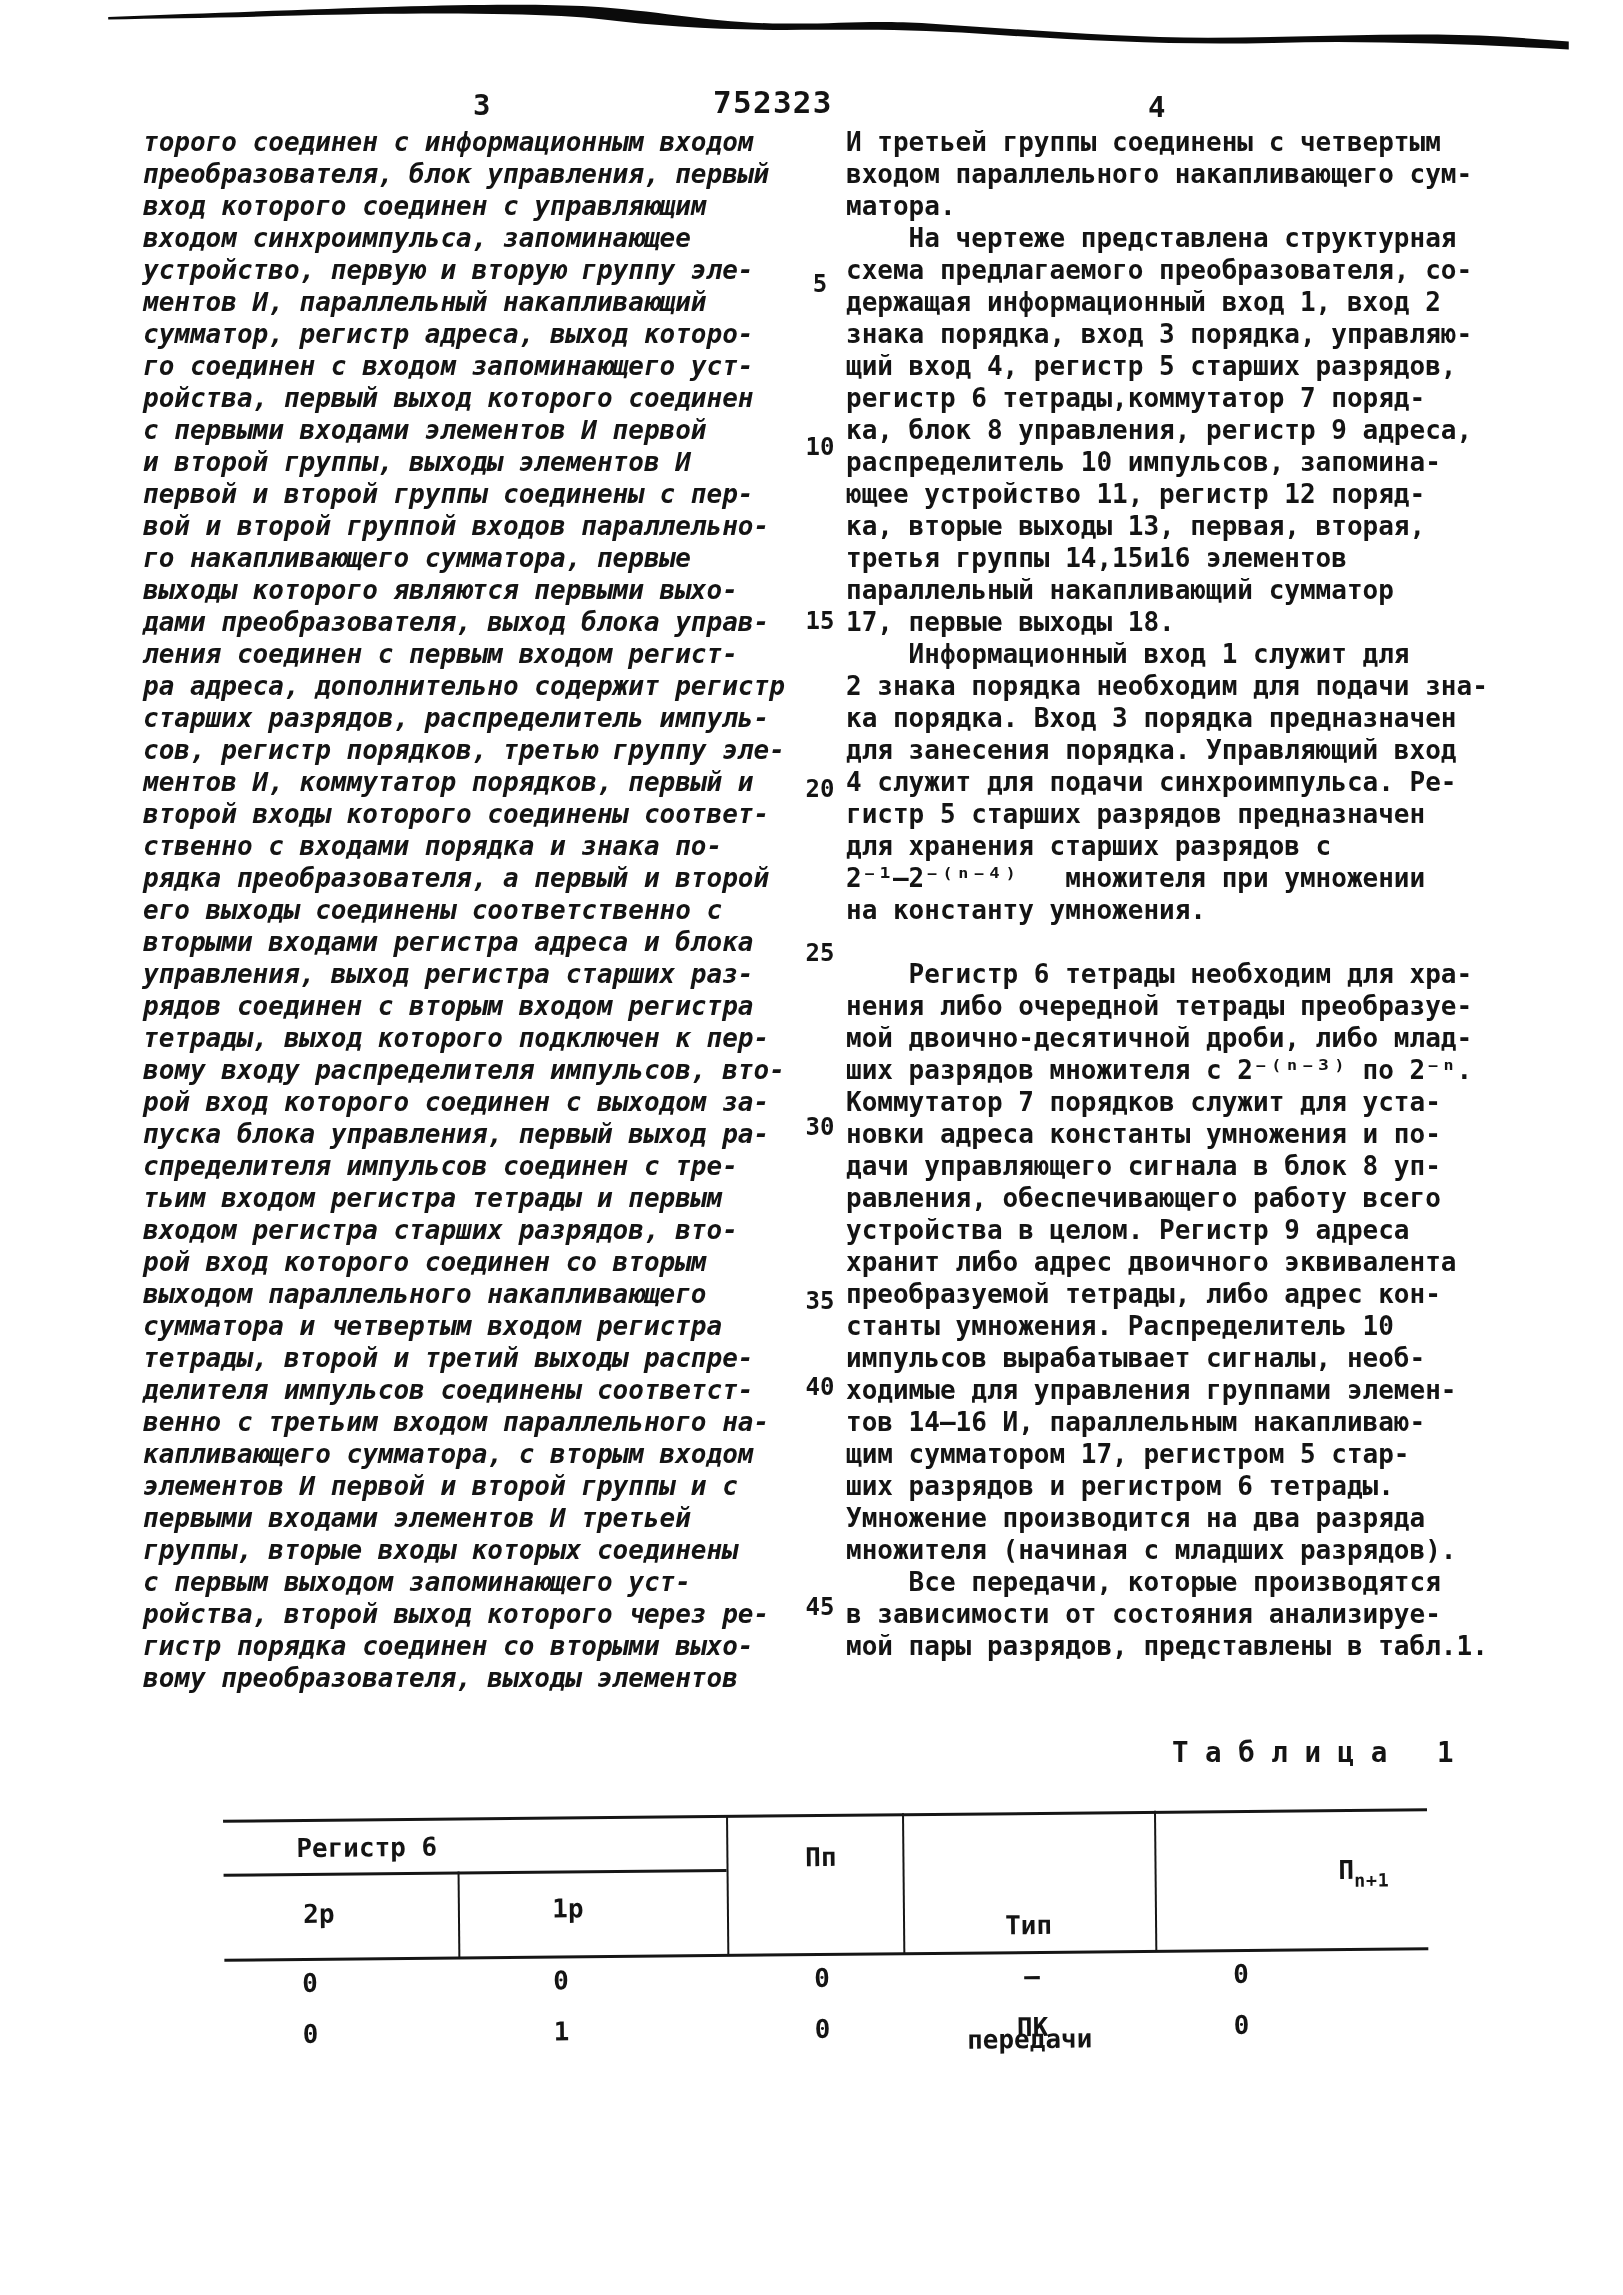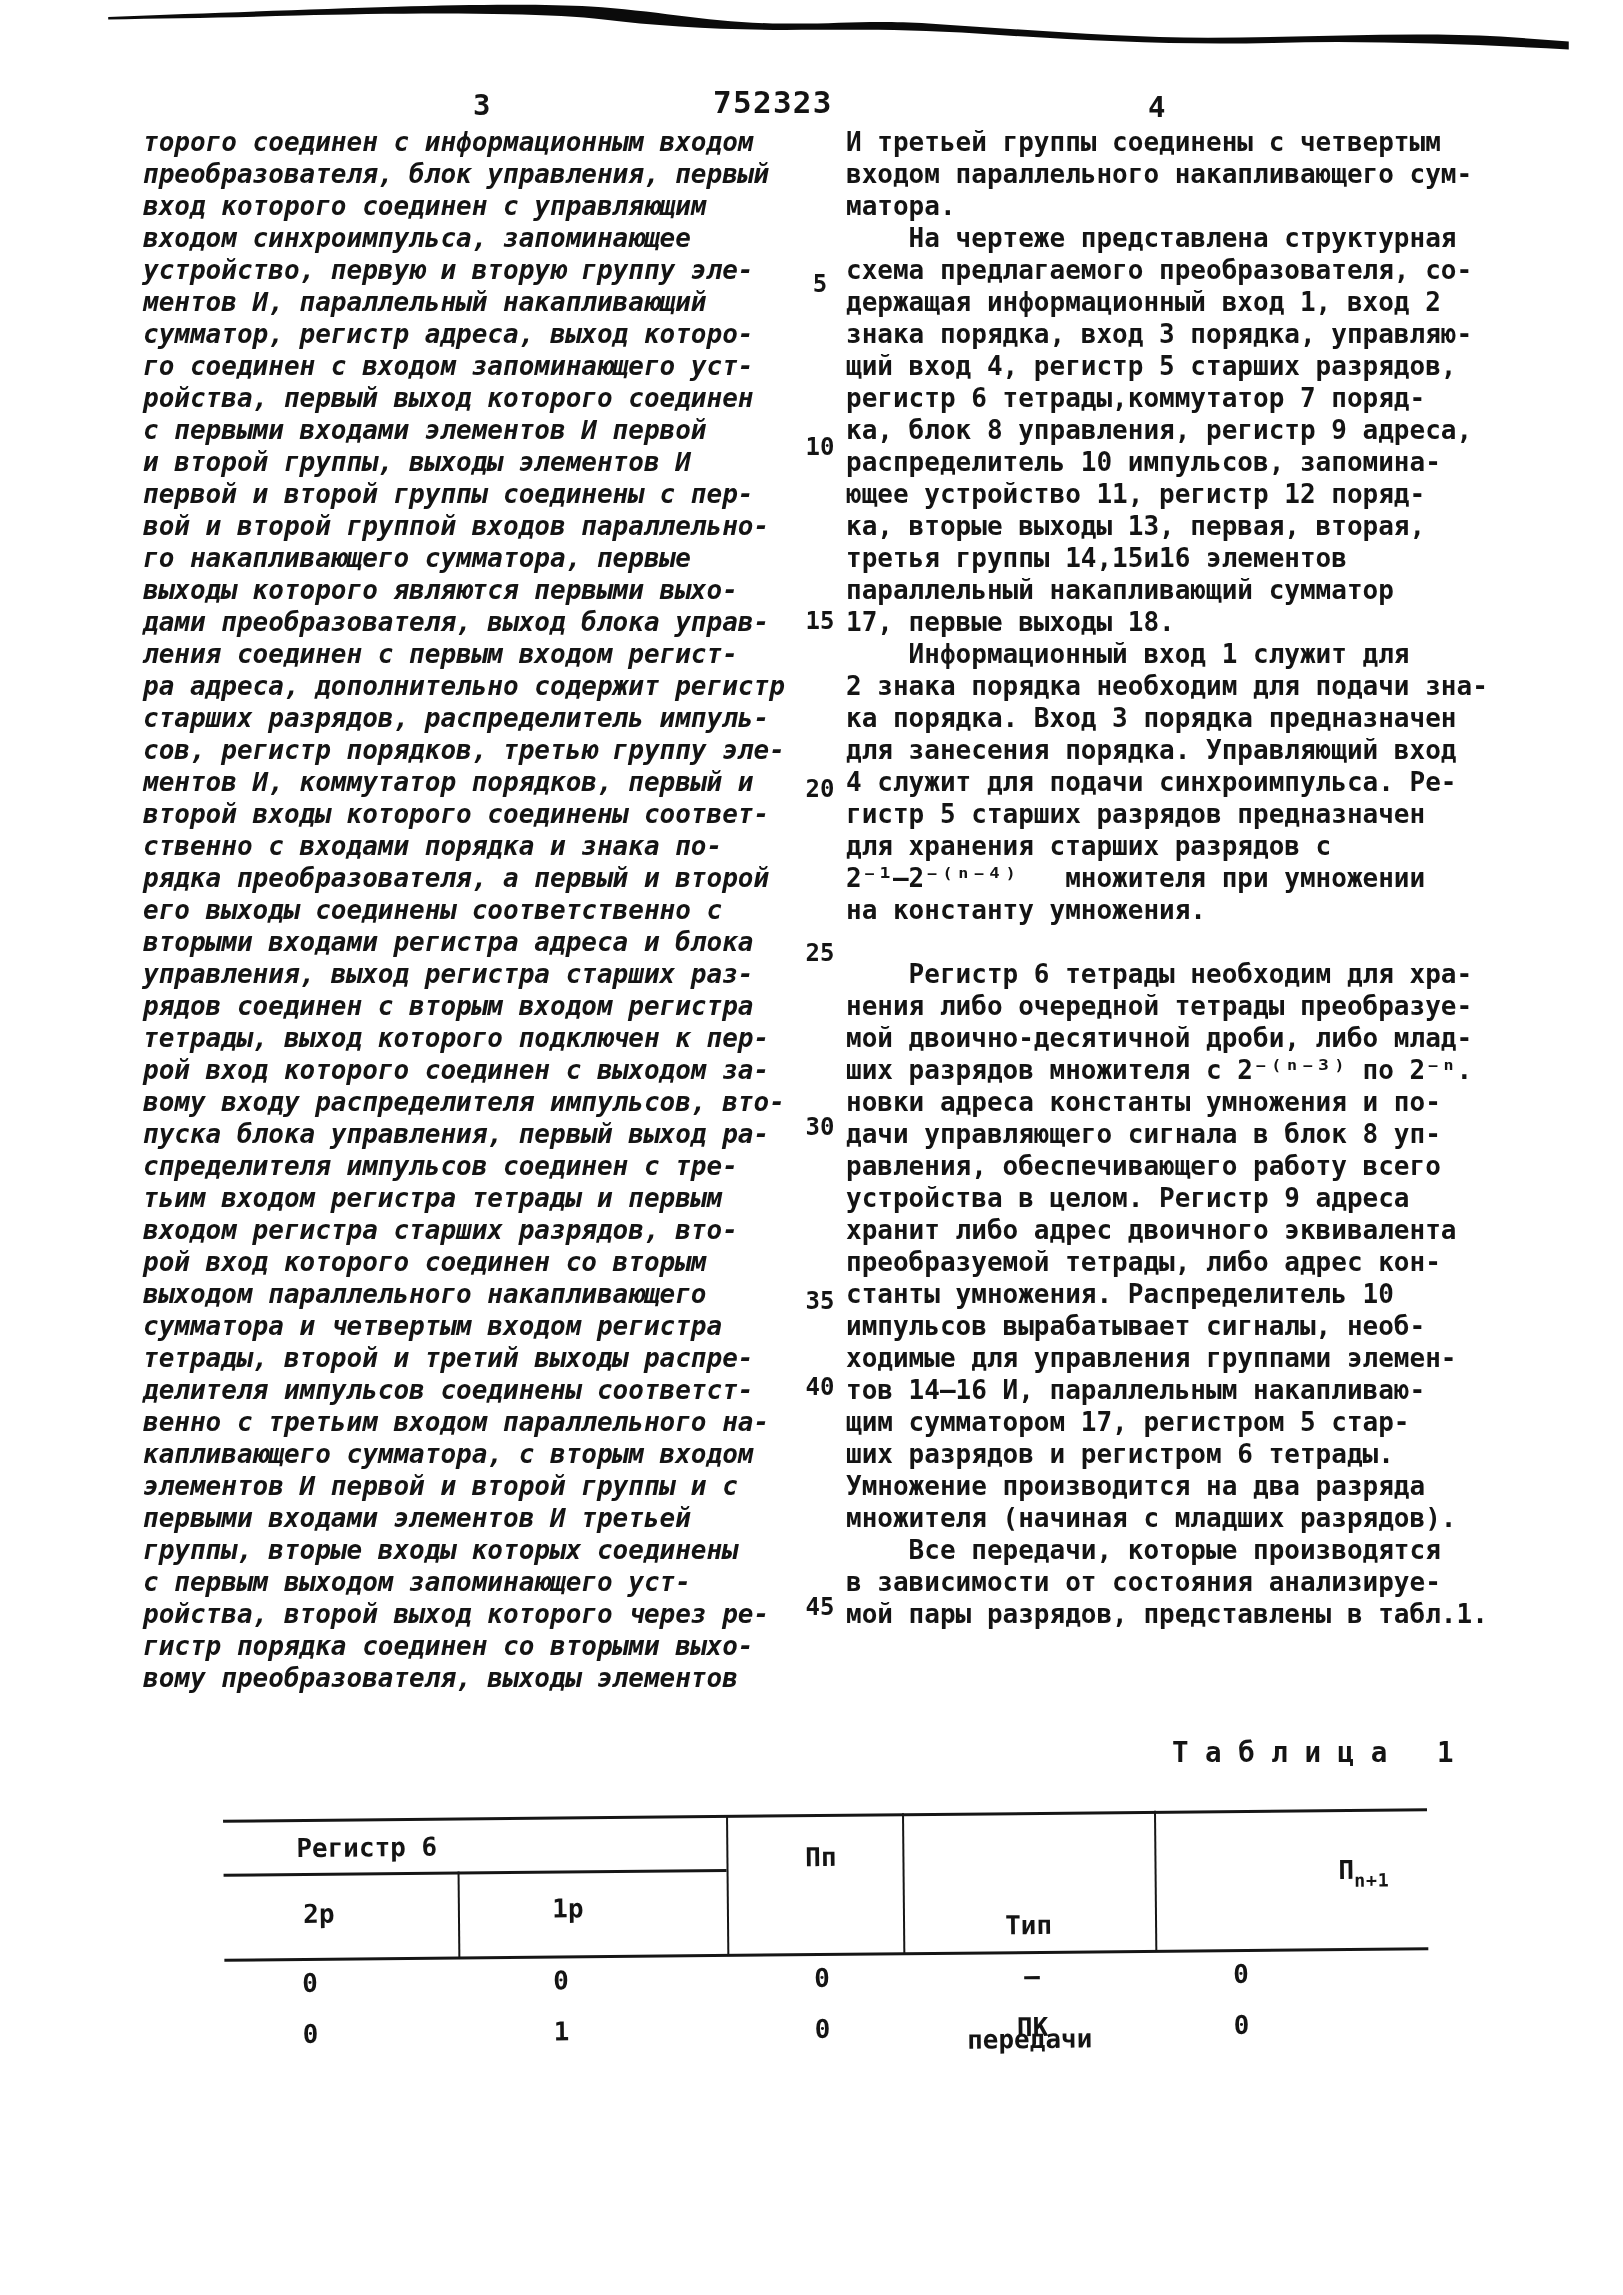--- a/index.html
+++ b/index.html
@@ -107,22 +107,22 @@
       <div class="line">сов, регистр порядков, третью группу эле-</div>
       <div class="line">ментов И, коммутатор порядков, первый и</div>
       <div class="line">второй входы которого соединены соответ-</div>
       <div class="line">ственно с входами порядка и знака по-</div>
       <div class="line">рядка преобразователя, а первый и второй</div>
       <div class="line">его выходы соединены соответственно с</div>
       <div class="line">вторыми входами регистра адреса и блока</div>
       <div class="line">управления, выход регистра старших раз-</div>
       <div class="line">рядов соединен с вторым входом регистра</div>
       <div class="line">тетрады, выход которого подключен к пер-</div>
+      <div class="line">вому входу распределителя импульсов, вто-</div>
       <div class="line">рой вход которого соединен с выходом за-</div>
-      <div class="line">вому входу распределителя импульсов, вто-</div>
       <div class="line">пуска блока управления, первый выход ра-</div>
       <div class="line">спределителя импульсов соединен с тре-</div>
       <div class="line">тьим входом регистра тетрады и первым</div>
       <div class="line">входом регистра старших разрядов, вто-</div>
       <div class="line">рой вход которого соединен со вторым</div>
       <div class="line">выходом параллельного накапливающего</div>
       <div class="line">сумматора и четвертым входом регистра</div>
       <div class="line">тетрады, второй и третий выходы распре-</div>
       <div class="line">делителя импульсов соединены соответст-</div>
       <div class="line">венно с третьим входом параллельного на-</div>
@@ -159,20 +159,21 @@
       <div class="line">4 служит для подачи синхроимпульса. Ре-</div>
       <div class="line">гистр 5 старших разрядов предназначен</div>
       <div class="line">для хранения старших разрядов с</div>
       <div class="line">2⁻¹–2⁻⁽ⁿ⁻⁴⁾   множителя при умножении</div>
       <div class="line">на константу умножения.</div>
       <div class="line"></div>
       <div class="line">    Регистр 6 тетрады необходим для хра-</div>
       <div class="line">нения либо очередной тетрады преобразуе-</div>
       <div class="line">мой двоично-десятичной дроби, либо млад-</div>
       <div class="line">ших разрядов множителя с 2⁻⁽ⁿ⁻³⁾ по 2⁻ⁿ.</div>
+      <div class="line">Коммутатор 7 порядков служит для уста-</div>
       <div class="line">новки адреса константы умножения и по-</div>
       <div class="line">дачи управляющего сигнала в блок 8 уп-</div>
       <div class="line">равления, обеспечивающего работу всего</div>
       <div class="line">устройства в целом. Регистр 9 адреса</div>
       <div class="line">хранит либо адрес двоичного эквивалента</div>
       <div class="line">преобразуемой тетрады, либо адрес кон-</div>
       <div class="line">станты умножения. Распределитель 10</div>
       <div class="line">импульсов вырабатывает сигналы, необ-</div>
       <div class="line">ходимые для управления группами элемен-</div>
       <div class="line">тов 14–16 И, параллельным накапливаю-</div>

